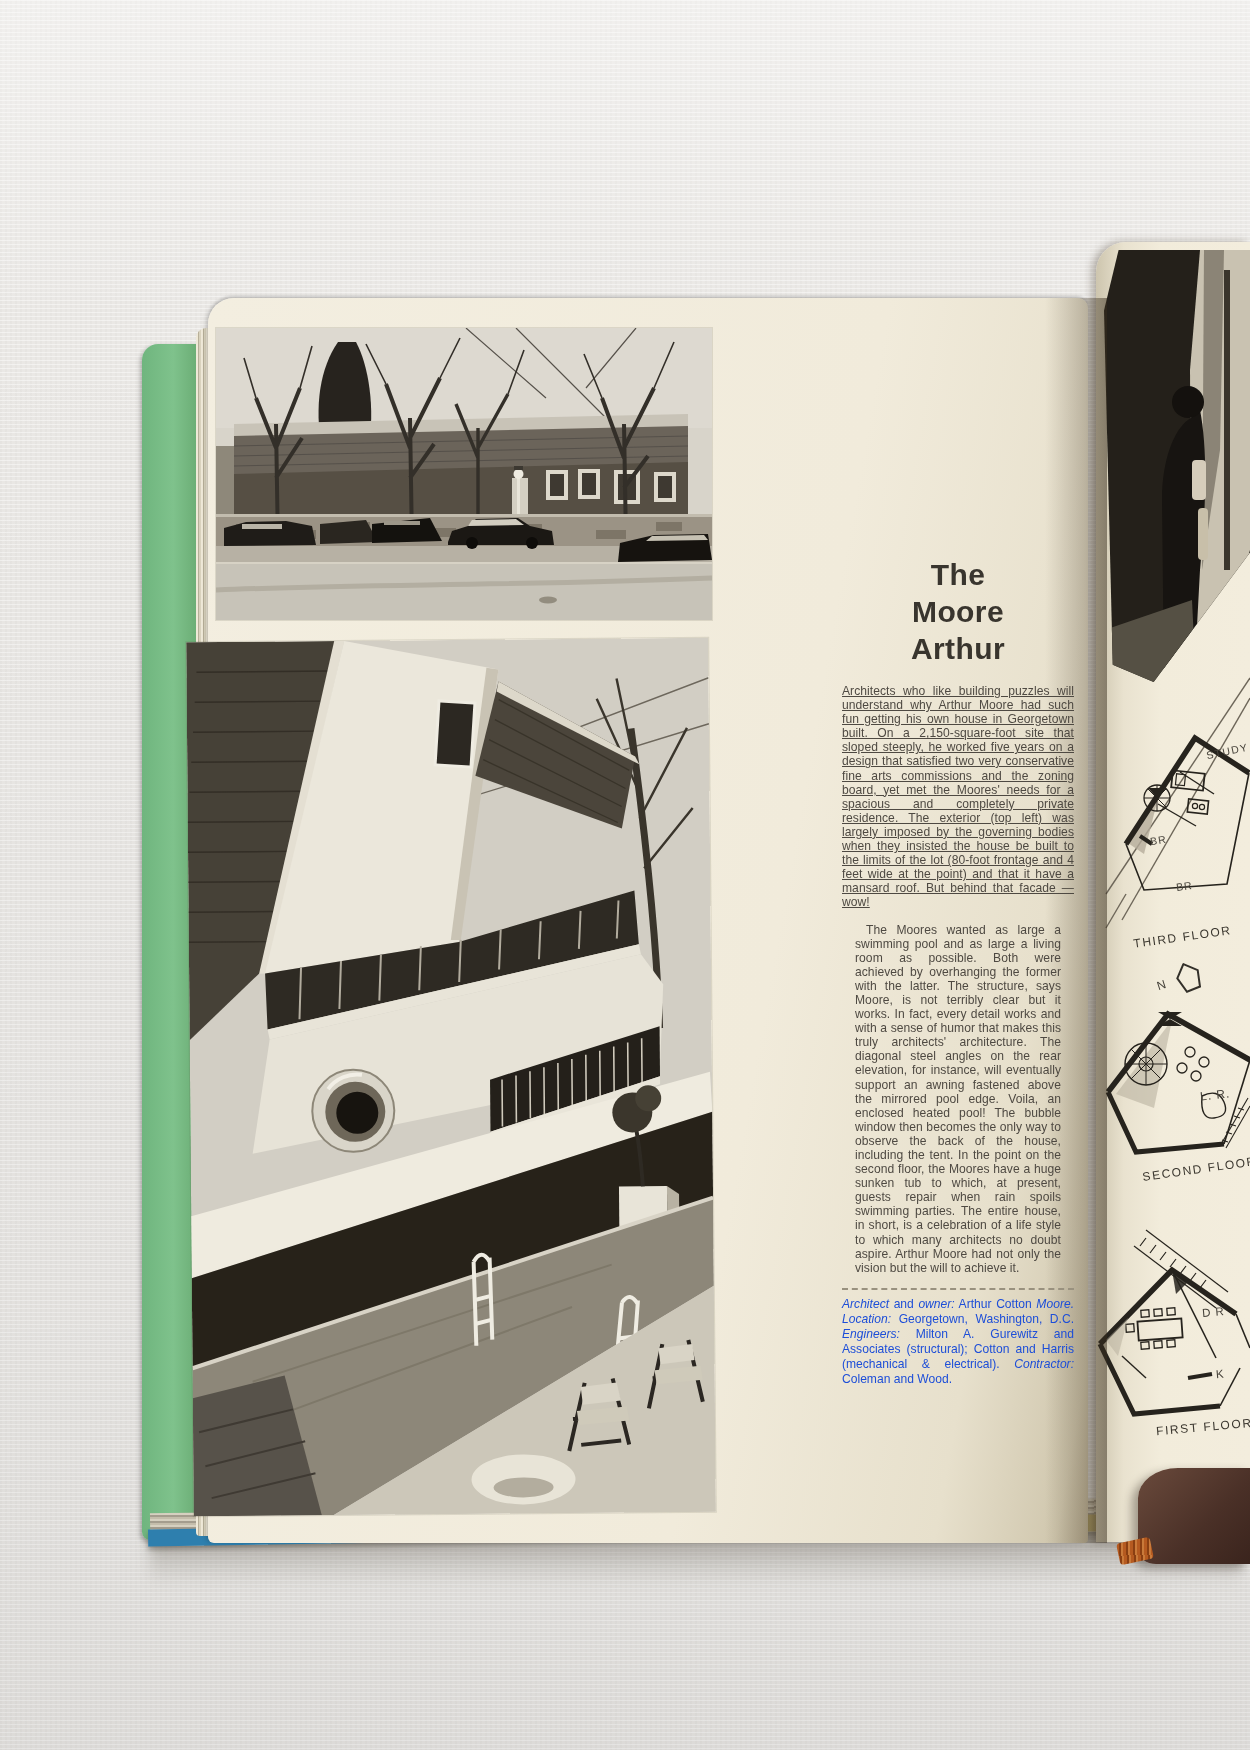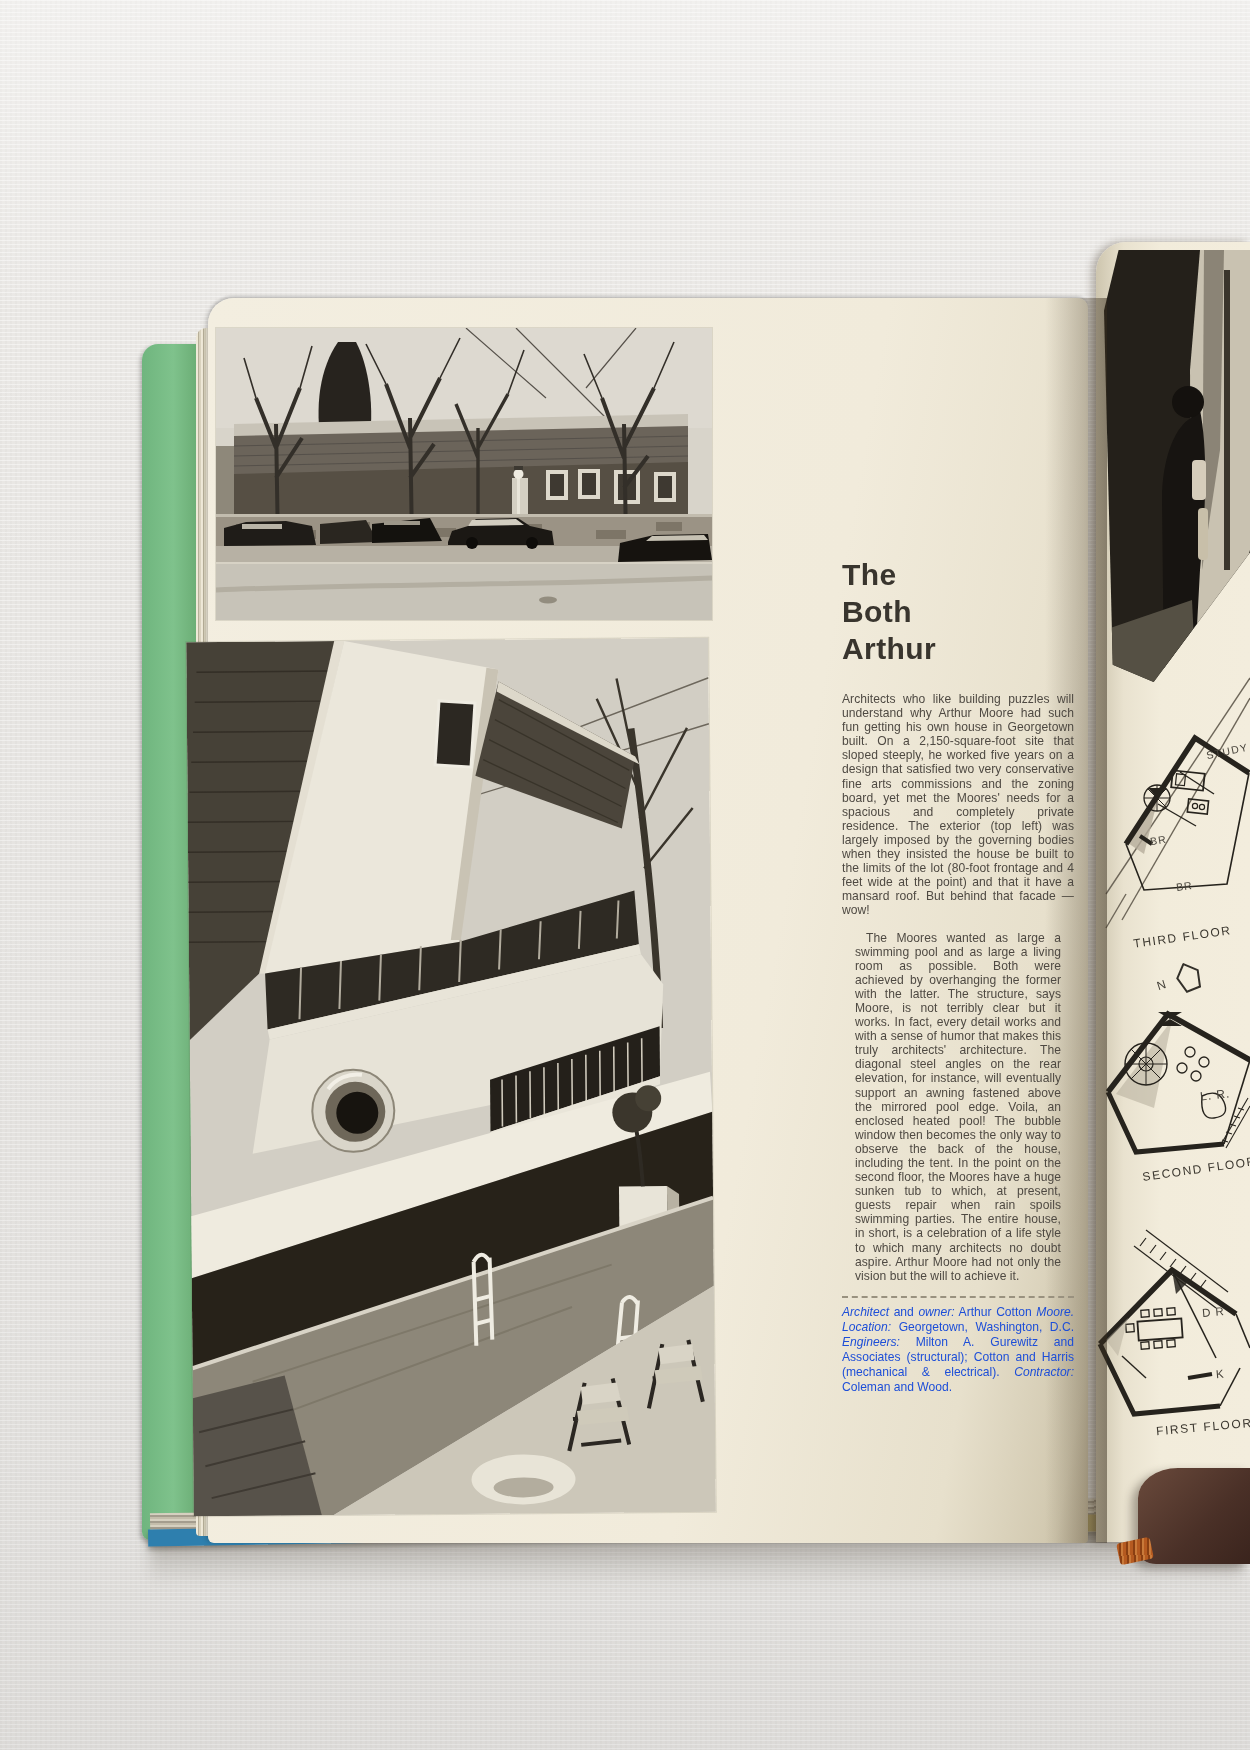--- a/index.html
+++ b/index.html
@@ -47,24 +47,24 @@
   #right-page{left:1096px;top:242px;width:154px;height:1300px;
     background:linear-gradient(90deg,#cdc5ae 0%,#e9e2cf 18%,#f2ecdb 42%,#f3eddd 100%);
     border-radius:30px 0 0 0;
     box-shadow:-4px 0 8px rgba(60,50,35,.35);}
   #right-photo{left:1104px;top:250px;width:146px;height:432px;
     clip-path:polygon(10% 0, 100% 0, 100% 70%, 34% 100%, 6% 96%, 0 14%);}
 
   
   #article{left:842px;top:556px;width:232px;color:#45403a;}
   #page-title{font-size:30px;line-height:37px;font-weight:700;letter-spacing:.4px;color:#39352e;}
-  #page-title span{display:block;}
+  #page-title span{display:block;text-align:center;}
   .body-text{font-size:12.1px;line-height:14.1px;text-align:justify;color:#4e4942;
     letter-spacing:.05px;}
-  #paragraph-1{margin:25px 0 0 0;}
+  #paragraph-1{margin:17px 0 0 0;text-decoration:underline;}
   #paragraph-2{margin:13px;text-indent:11px;}
   #credits-divider{border:none;border-top:2px dashed #99917f;margin:9px 0 7px 0;}
   #credits-text{font-size:12.1px;line-height:15px;text-align:justify;color:#1d4ed8;}
   .it{font-style:italic;}
 
   
   .plan-label{position:absolute;color:#3b372f;font-size:12px;letter-spacing:1.6px;white-space:nowrap;}
   .room-label{position:absolute;color:#46423a;font-size:10.5px;letter-spacing:1px;white-space:nowrap;}
 
   svg{display:block;}
@@ -356,21 +356,21 @@
     <polygon points="388,748 424,744 428,762 390,766" fill="#d9d4c6"></polygon>
     <polygon points="384,772 434,768 436,782 386,786" fill="#cfcaba"></polygon>
     <polygon points="466,710 500,706 502,722 468,726" fill="#d9d4c6"></polygon>
     <polygon points="462,732 508,728 510,742 464,746" fill="#cfcaba"></polygon>
   </svg>
 </div>
 
 <div class="abs" id="article">
   <h1 id="page-title" style="margin:0;">
     <span>The</span>
-    <span>Both</span>
+    <span>Moore</span>
     <span>Arthur</span>
   </h1>
   <p class="body-text" id="paragraph-1">Architects who like building puzzles will understand why Arthur Moore had such fun getting his own house in Georgetown built. On a 2,150-square-foot site that sloped steeply, he worked five years on a design that satisfied two very conservative fine arts commissions and the zoning board, yet met the Moores' needs for a spacious and completely private residence. The exterior (top left) was largely imposed by the governing bodies when they insisted the house be built to the limits of the lot (80-foot frontage and 4 feet wide at the point) and that it have a mansard roof. But behind that facade — wow!</p>
   <p class="body-text" id="paragraph-2">The Moores wanted as large a swimming pool and as large a living room as possible. Both were achieved by overhanging the former with the latter. The structure, says Moore, is not terribly clear but it works. In fact, every detail works and with a sense of humor that makes this truly architects' architecture. The diagonal steel angles on the rear elevation, for instance, will eventually support an awning fastened above the mirrored pool edge. Voila, an enclosed heated pool! The bubble window then becomes the only way to observe the back of the house, including the tent. In the point on the second floor, the Moores have a huge sunken tub to which, at present, guests repair when rain spoils swimming parties. The entire house, in short, is a celebration of a life style to which many architects no doubt aspire. Arthur Moore had not only the vision but the will to achieve it.</p>
   <hr id="credits-divider">
   <p id="credits-text" style="margin:0;"><span class="it">Architect</span><span> and </span><span class="it">owner:</span><span> Arthur Cotton </span><span class="it">Moore.</span><span> </span><span class="it">Location:</span><span> Georgetown, Washington, D.C. </span><span class="it">Engineers:</span><span> Milton A. Gurewitz and Associates (structural); Cotton and Harris (mechanical &amp; electrical). </span><span class="it">Contractor:</span><span> Coleman and Wood.</span></p>
 </div>
 
 <div class="abs" id="cover-flap-right"></div>
 <div class="abs" id="headband"></div>

